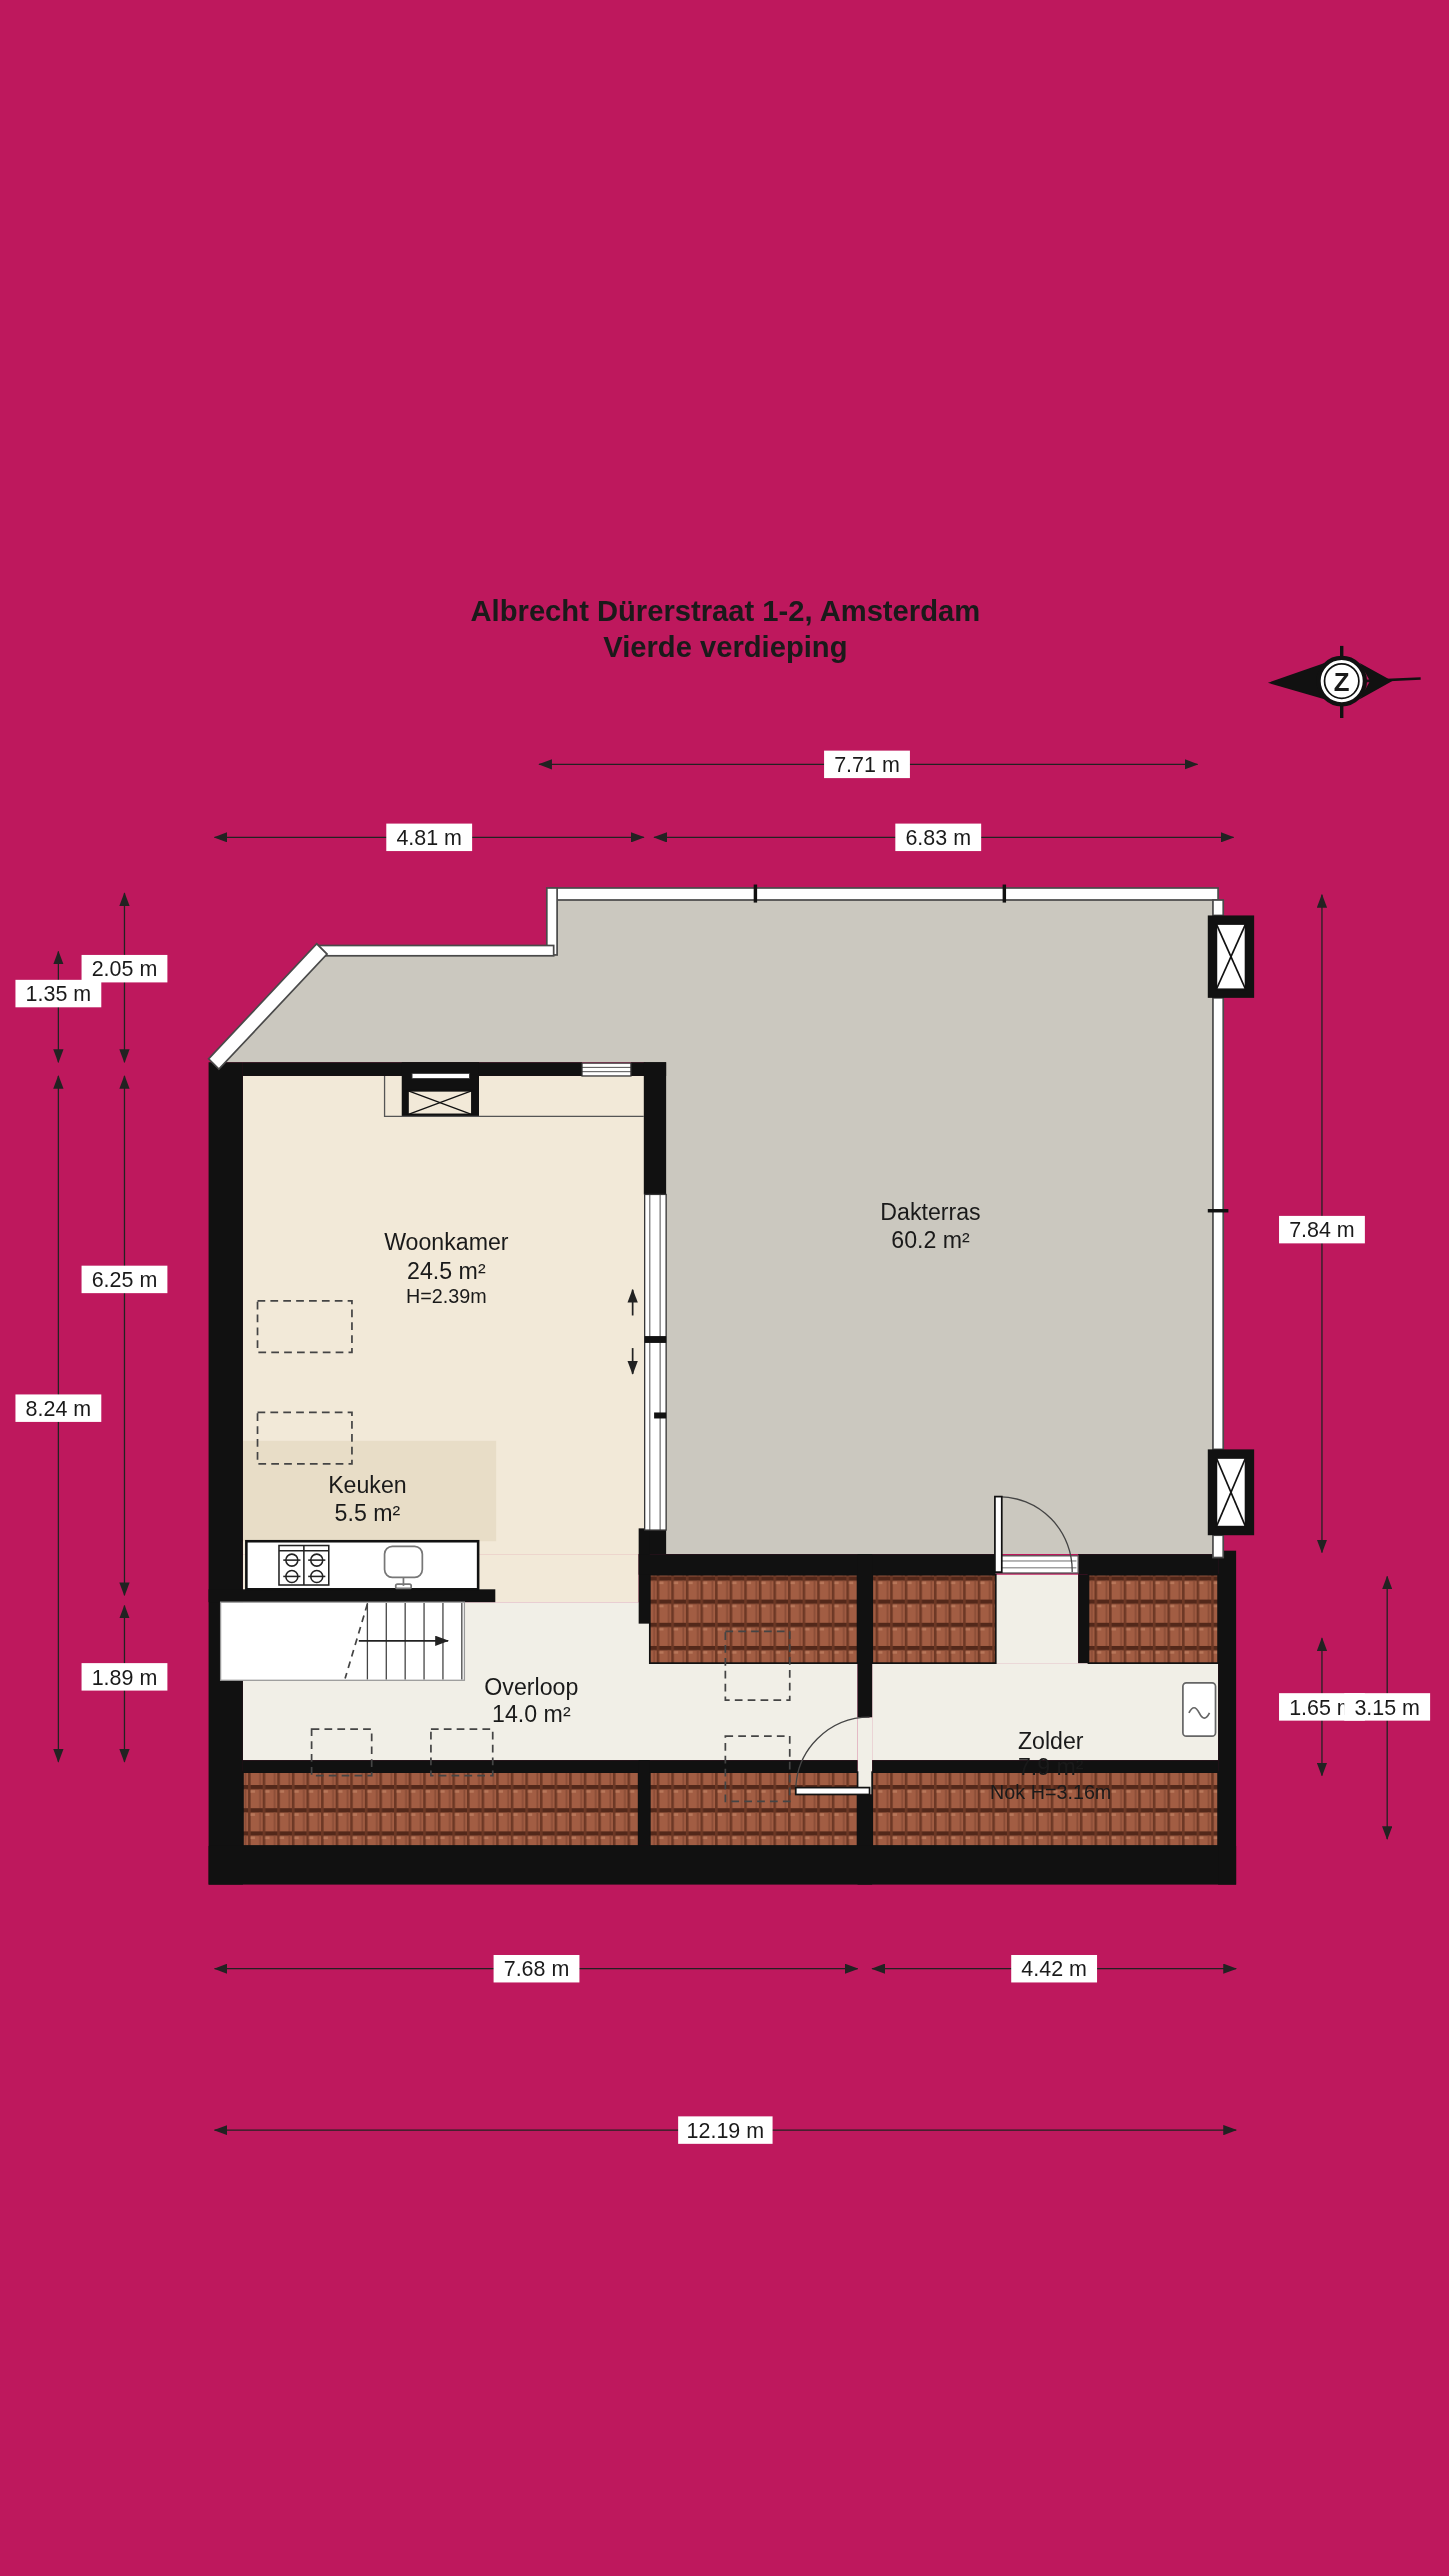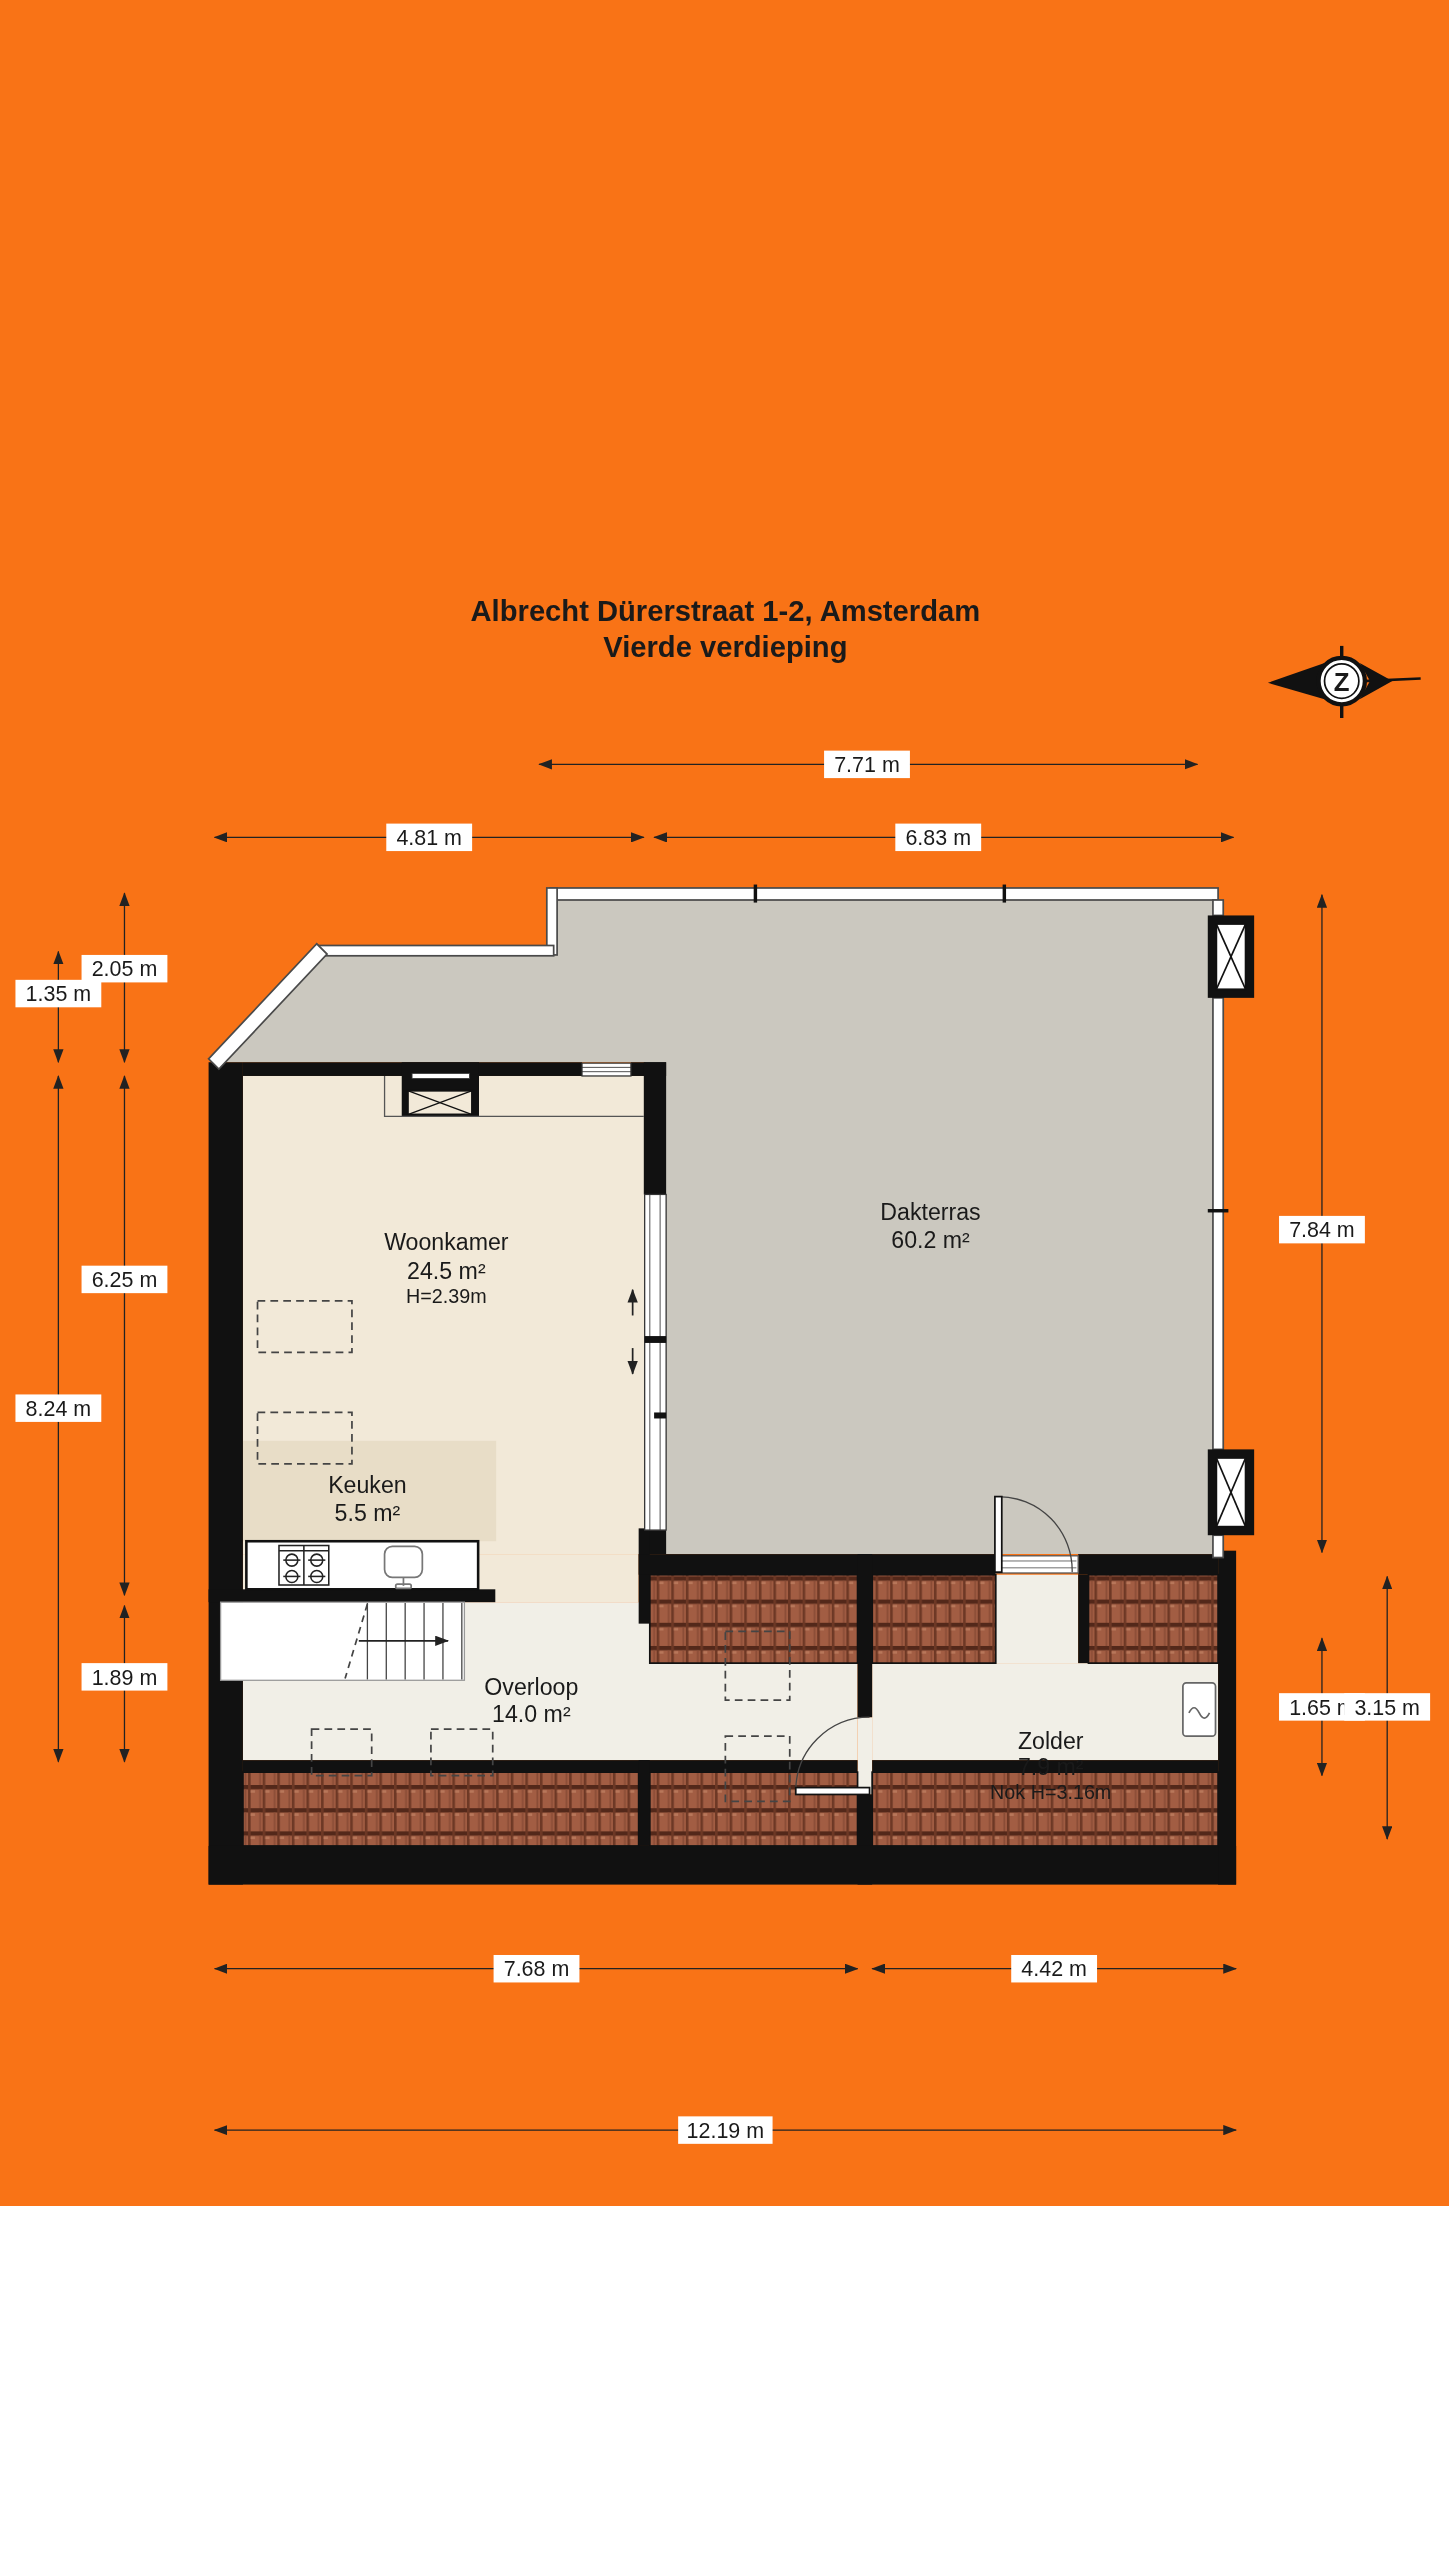--- a/index.html
+++ b/index.html
@@ -1,16 +1,16 @@
 <!DOCTYPE html>
 <html style="font-size:13.7px"><head>
 <meta charset="utf-8">
 <style>
   html,body{margin:0;padding:0;background:#ffffff;}
-  .page{position:relative;width:1449px;height:2206px;background:#f97316;overflow:hidden;
+  .page{position:relative;width:1449px;height:2576px;background:#be185d;overflow:hidden;
         font-family:"Liberation Sans", sans-serif;}
   svg text{font-family:"Liberation Sans", sans-serif; fill:#1a1a1a;}
   .title-line{font-size:34px;font-weight:bold;}
   .room-name{font-size:27px;}
   .room-area{font-size:27px;}
   .room-h{font-size:23px;}
   .dim-label{font-size:25px;}
   .compass-letter{font-size:30px;font-weight:bold;}
 </style>
 </head>

